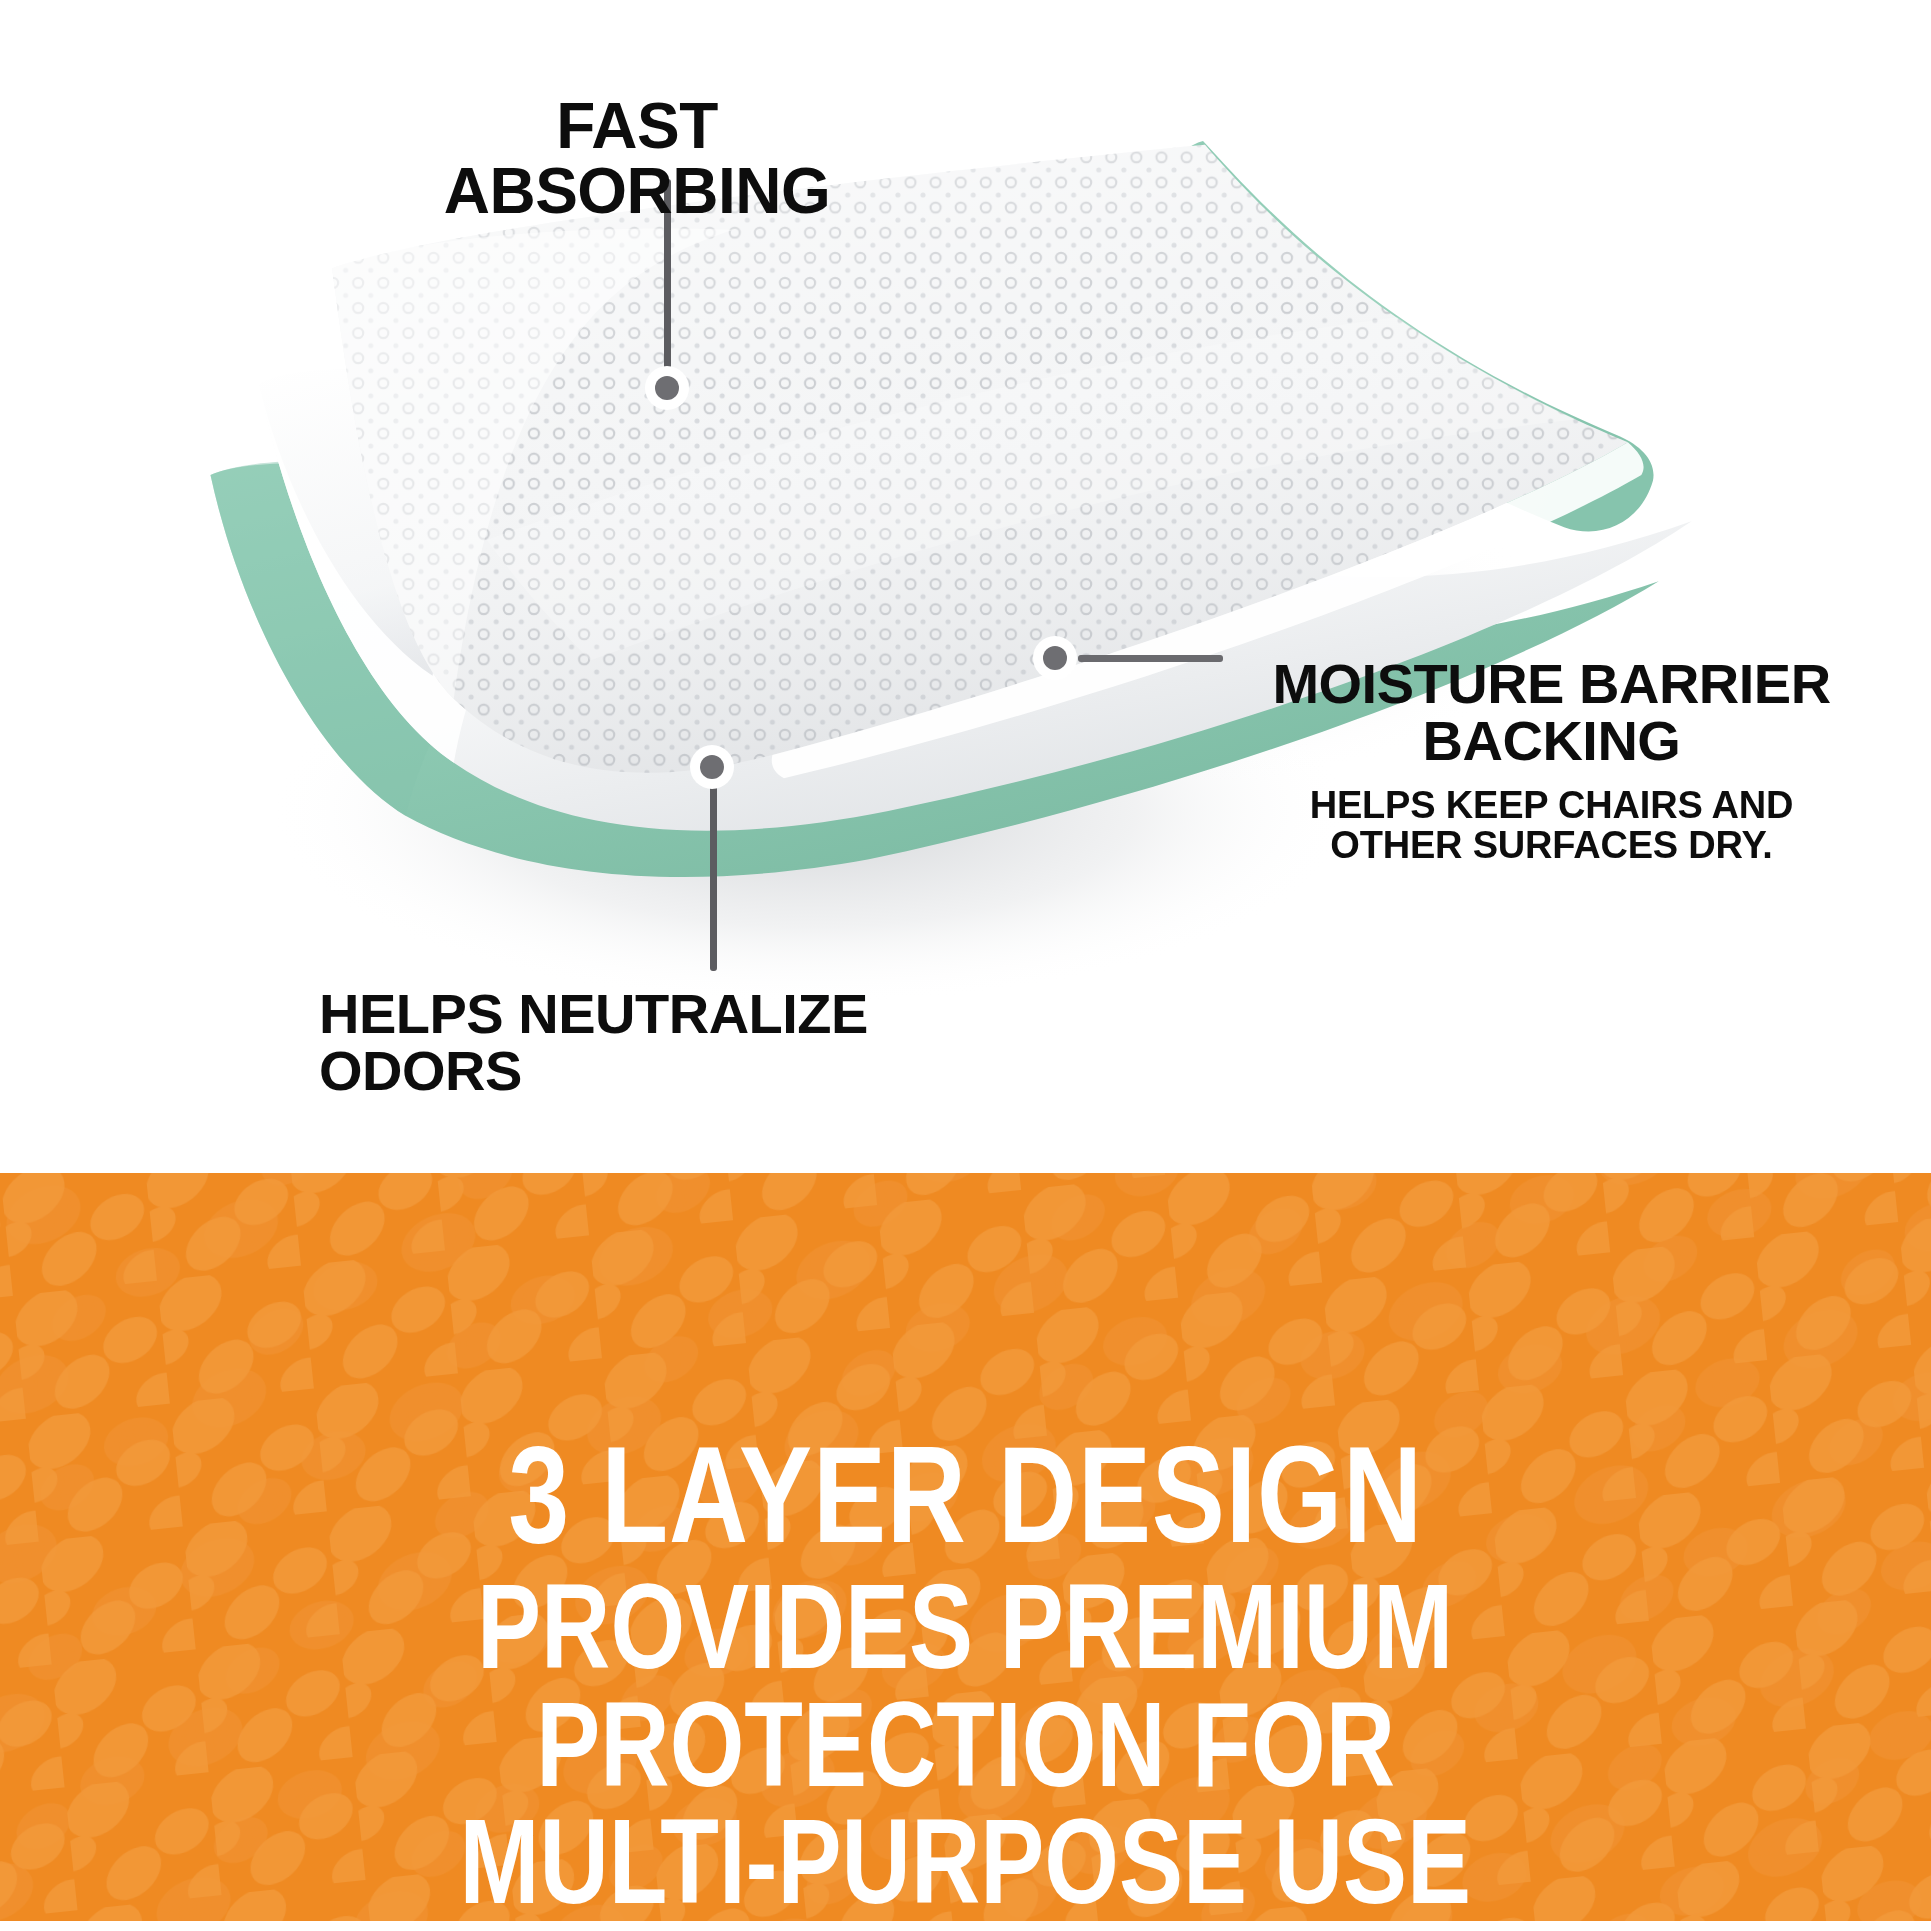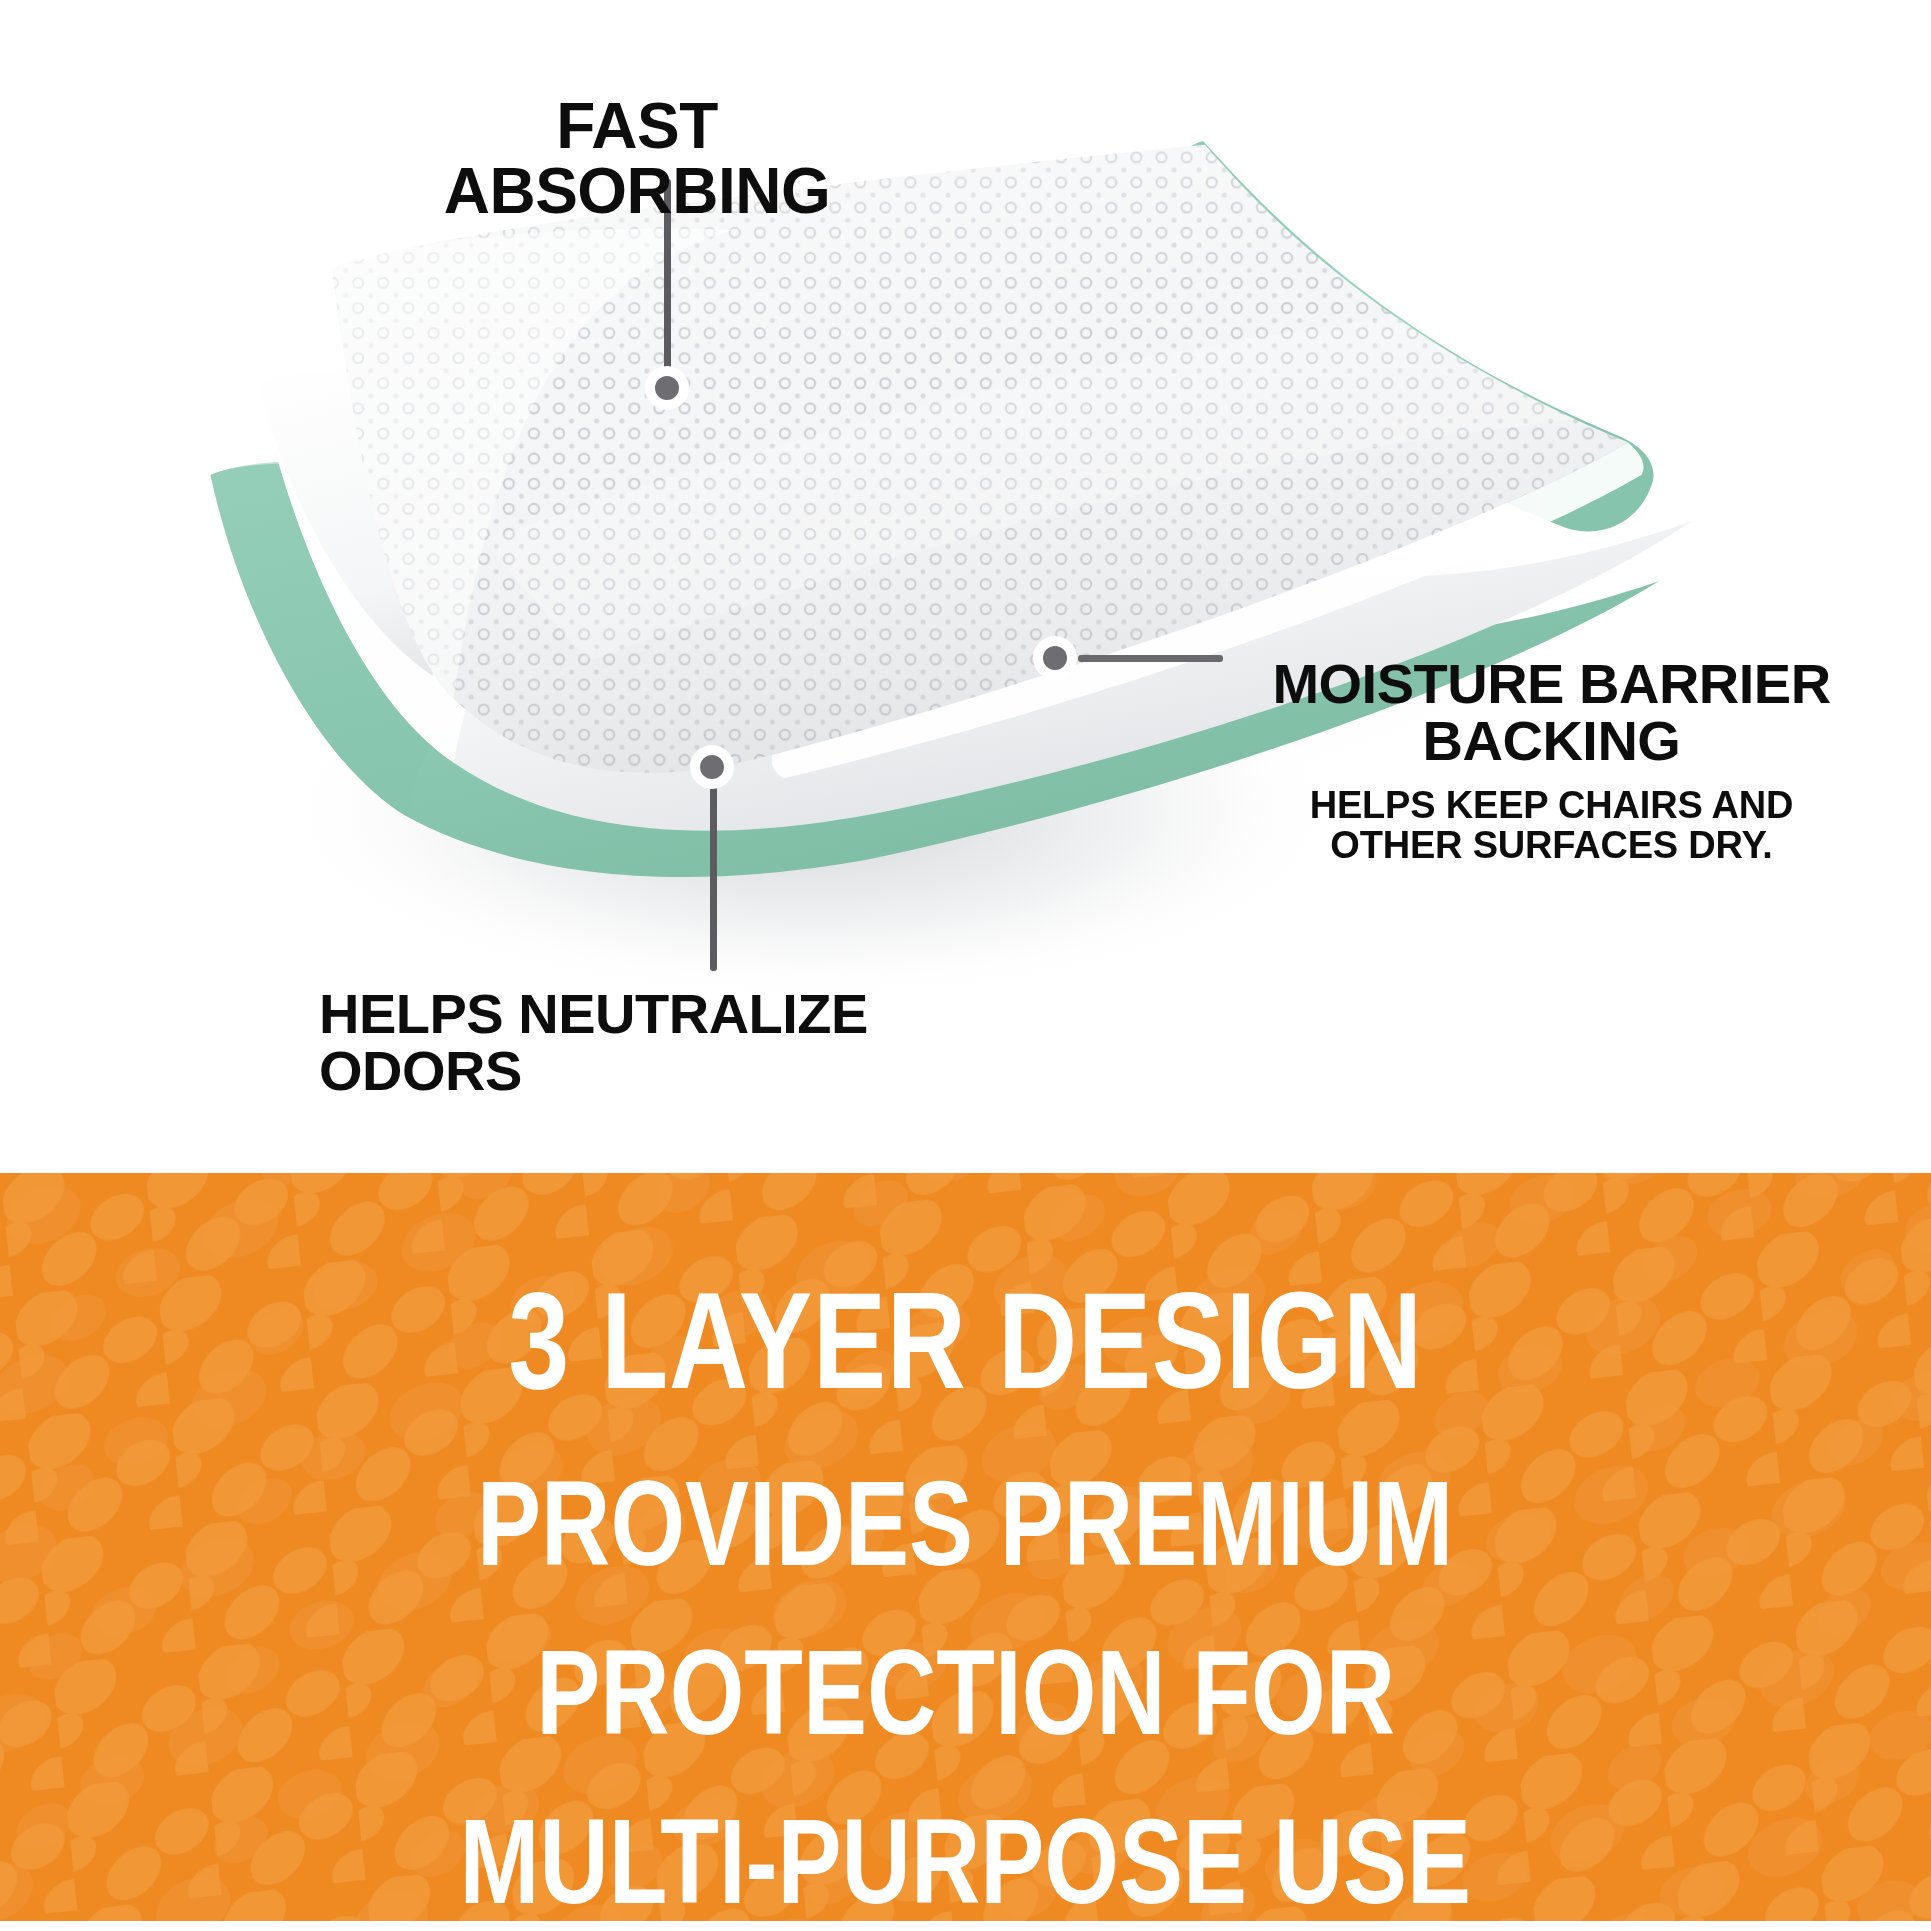--- a/index.html
+++ b/index.html
@@ -166,21 +166,21 @@
 
   #banner-text {
     position: absolute;
     left: 0;
     top: 0;
     width: 1931px;
     height: 748px;
     display: flex;
     flex-direction: column;
     align-items: center;
-    justify-content: space-between;
+    justify-content: flex-end;
     padding-top: 101px;
     box-sizing: border-box;
   }
   .banner-line {
     color: #ffffff;
     font-weight: 700;
     text-transform: uppercase;
     text-align: center;
     white-space: nowrap;
     line-height: 0.98;

